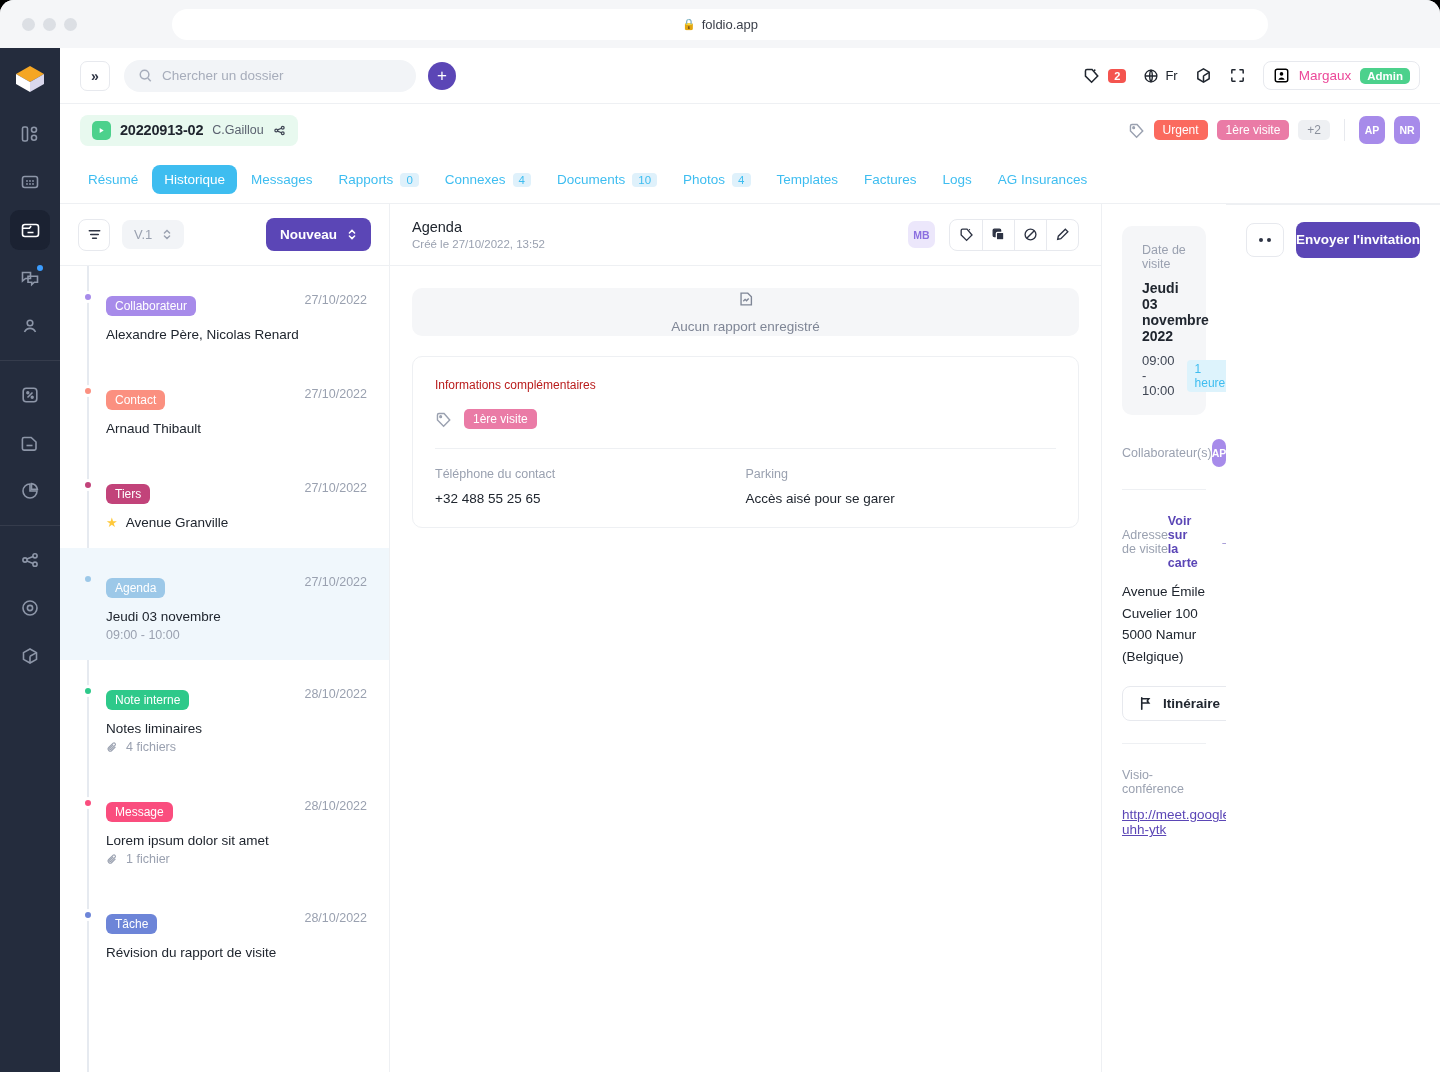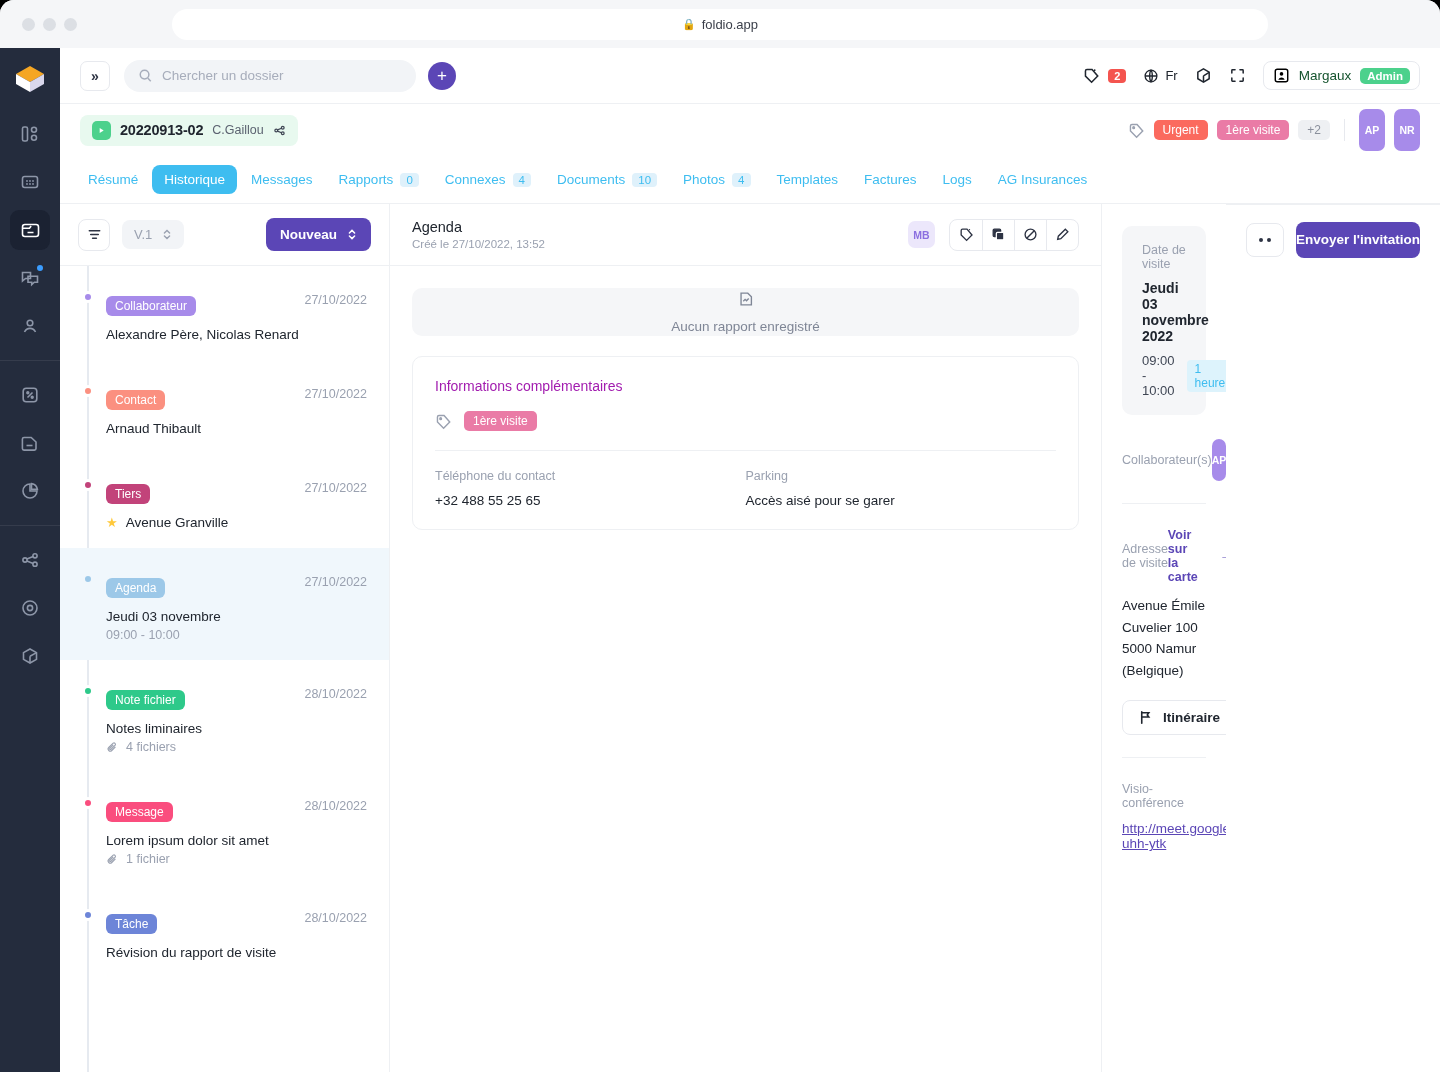--- a/index.html
+++ b/index.html
@@ -90,21 +90,21 @@
   .tb-ico { color: #20262f; display: flex; align-items: center; cursor: pointer; }
   .badge-red {
     background: #f4544f; color: #fff; font-size: 11px; font-weight: 700;
     border-radius: 4px; padding: 1px 6px; margin-left: -9px;
   }
   .lang { display: flex; align-items: center; gap: 6px; font-size: 13px; color: #20262f; cursor:pointer;}
   .userchip {
     display: flex; align-items: center; gap: 9px; border: 1px solid #e7e9ee;
     border-radius: 8px; padding: 5px 9px 5px 9px; cursor: pointer;
   }
-  .userchip .uname { font-size: 13.5px; color: #14532d; text-align: right; }
+  .userchip .uname { font-size: 13.5px; color: #ec4899; text-align: right; }
   .chip-admin {
     background: #4cd18c; color: #fff; font-size: 11.5px; font-weight: 700;
     border-radius: 5px; padding: 2px 7px;
   }
 
   
   .folderbar {
     height: 52px; display: flex; align-items: center; padding: 0 20px;
     background: #fff; flex: 0 0 52px;
   }
@@ -118,21 +118,21 @@
   }
   .f-num { font-size: 14.5px; font-weight: 700; color: #20262f; letter-spacing: -.2px; }
   .f-owner { font-size: 12.5px; color: #5b6270; }
   .folderbar-right { margin-left: auto; display: flex; align-items: center; gap: 9px; }
   .tag-pill { font-size: 12px; color: #fff; border-radius: 5px; padding: 3px 9px; font-weight: 400;}
   .tag-urgent { background: #fb6a5e; }
   .tag-visite { background: #ea7ba6; }
   .tag-more { background: #eef0f3; color: #8a909c; }
   .vdiv { width: 1px; height: 22px; background: #e7e9ee; margin: 0 5px; }
   .av {
-    width: 26px; height: 42px; border-radius: 7px; background: #a78bea; color: #fff;
+    width: 26px; height: 28px; border-radius: 7px; background: #a78bea; color: #fff;
     font-size: 10.5px; font-weight: 700; display: flex; align-items: center; justify-content: center;
   }
 
   
   .tabs {
     height: 48px; display: flex; align-items: center; gap: 2px; padding: 0 16px;
     border-bottom: 1px solid #eef0f3; flex: 0 0 48px;
   }
   .tab {
     display: flex; align-items: center; gap: 7px; padding: 7px 12px;
@@ -201,21 +201,21 @@
   .btn-group > div:first-child { border-left: 0; }
   .c-body { flex: 1; padding: 22px; overflow-y: auto; }
   .empty-report {
     background: #f5f6f8; border-radius: 10px; height: 48px;
     display: flex; align-items: center; justify-content: center; gap: 11px;
     color: #7f8696; font-size: 13.5px; flex-direction: column;
   }
   .card {
     margin-top: 20px; border: 1px solid #eef0f3; border-radius: 10px; padding: 21px 22px;
   }
-  .card-label { font-size: 14px; color: #a21caf; }
+  .card-label { font-size: 12px; color: #b91c1c; }
   .card-text { margin-top: 13px; font-size: 13.5px; color: #20262f; line-height: 1.72; }
   .card-tags { margin-top: 17px; display: flex; align-items: center; gap: 12px; }
   .card-div { height: 1px; background: #eef0f3; margin: 19px 0 18px; }
   .kv-row { display: flex; }
   .kv { flex: 1; }
   .kv .k { font-size: 12.5px; color: #9aa1b0; }
   .kv .v { margin-top: 10px; font-size: 13.5px; color: #20262f; }
 
   
   .rpanel { width: 338px; flex: 0 0 338px; display: flex; flex-direction: row; }
@@ -590,21 +590,21 @@
                 <span class="tl-tag" style="background:#9cc8e8">Agenda</span>
                 <span class="tl-date">27/10/2022</span>
               </div>
               <div class="tl-title">Jeudi 03 novembre</div>
               <div class="tl-sub">09:00 - 10:00</div>
             </div>
 
             <div class="tl-item">
               <span class="node" style="background:#2ec98a"></span>
               <div class="tl-row">
-                <span class="tl-tag" style="background:#2ec98a">Note fichier</span>
+                <span class="tl-tag" style="background:#2ec98a">Note interne</span>
                 <span class="tl-date">28/10/2022</span>
               </div>
               <div class="tl-title">Notes liminaires</div>
               <div class="tl-sub">
                 <span>
                   <svg width="13" height="13" viewBox="0 0 16 16" fill="none" stroke="#9aa1b0" stroke-width="1.4">
                     <path d="M11.6 7.2l-4.5 4.5a2.6 2.6 0 0 1-3.7-3.7l5.4-5.4a1.8 1.8 0 0 1 2.5 2.5L6 10.4a.9.9 0 0 1-1.3-1.3l4.3-4.3"></path>
                   </svg>
                 </span>
                 <span>4 fichiers</span>

